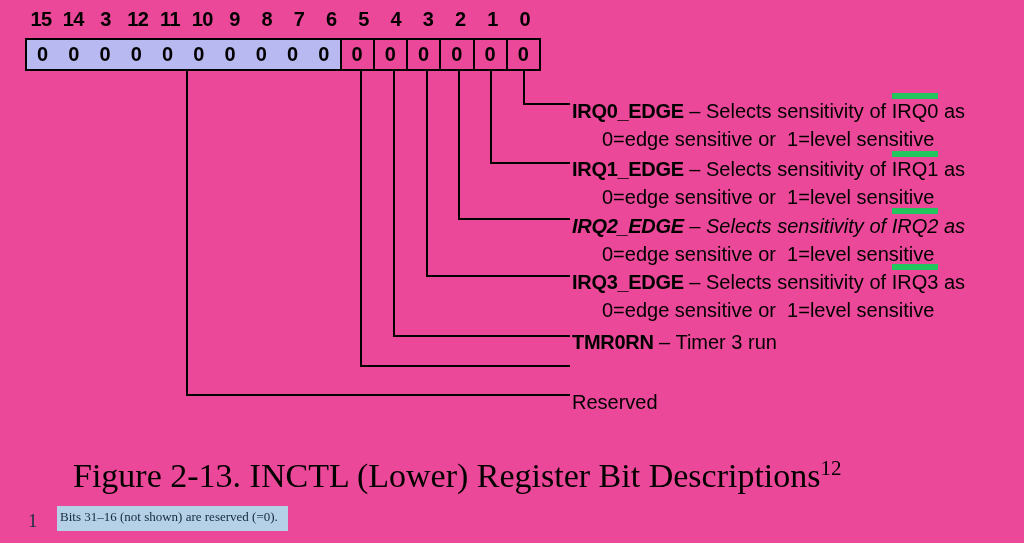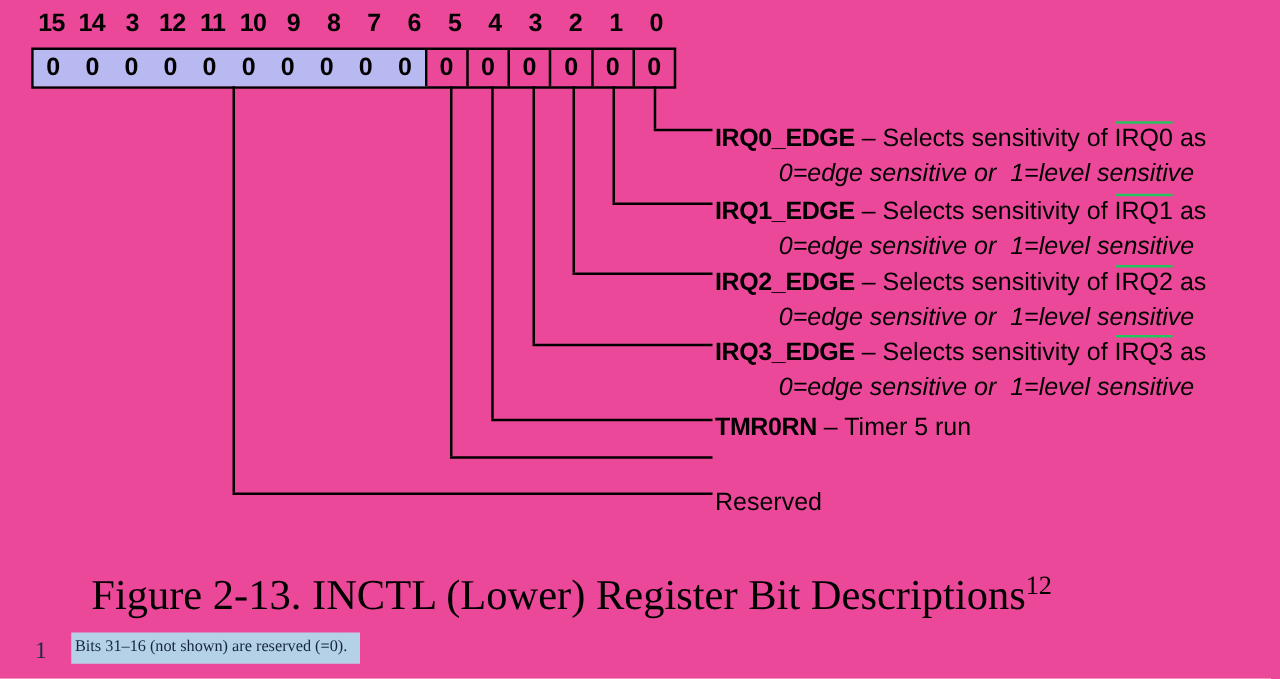--- a/index.html
+++ b/index.html
@@ -19,22 +19,22 @@
   .cell{flex:1;text-align:center;line-height:29px;}
   .cell ~ .cell{border-left:2px solid #000;}
 
   
   .vl{position:absolute;width:2px;background:#000;}
   .hl{position:absolute;height:2px;background:#000;}
 
   
   .lbl{position:absolute;left:572px;font-size:20px;white-space:pre;font-weight:normal;}
   .lbl b{font-weight:bold;letter-spacing:-0.3px;}
-  .l2{left:623px;font-style:italic;}
-  .ovl{border-top:2px solid #22c55e;padding-top:1px;margin-top:41px;}
+  .l2{left:602px;}
+  .ovl{border-top:6px solid #22c55e;padding-top:1px;margin-top:41px;}
 
   
   .caption{position:absolute;left:73px;top:456px;font-family:"Liberation Serif",serif;
            font-size:34px;white-space:nowrap;}
   .caption sup{font-size:62%;}
   .fnmark{position:absolute;left:28px;top:510px;font-family:"Liberation Serif",serif;
           font-size:19px;color:#1a2e42;}
   .fntext{position:absolute;left:57px;top:506px;font-family:"Liberation Serif",serif;
           font-size:13px;color:#14283c;padding:3px 10px 6px 3px;white-space:pre;}
 </style>
@@ -103,27 +103,27 @@
 
   <div class="vl" style="left:523px;top:69px;height:34px;"></div>
   <div class="hl" style="left:523px;top:103px;width:47px;"></div>
 
   <div class="lbl" style="top:100px;"><b>IRQ0_EDGE</b><span> – Selects sensitivity of </span><span class="ovl">IRQ0</span><span> as</span></div>
   <div class="lbl l2" style="top:128px;">0=edge sensitive or  1=level sensitive</div>
 
   <div class="lbl" style="top:158px;"><b>IRQ1_EDGE</b><span> – Selects sensitivity of </span><span class="ovl">IRQ1</span><span> as</span></div>
   <div class="lbl l2" style="top:186px;">0=edge sensitive or  1=level sensitive</div>
 
-  <div class="lbl" style="top:215px;"><b>IRQ2_EDGE</b><span> – Selects sensitivity of </span><span class="ovl">IRQ2</span><span> as</span></div>
+  <div class="lbl" style="top:215px;font-style:italic;"><b>IRQ2_EDGE</b><span> – Selects sensitivity of </span><span class="ovl">IRQ2</span><span> as</span></div>
   <div class="lbl l2" style="top:243px;">0=edge sensitive or  1=level sensitive</div>
 
   <div class="lbl" style="top:271px;"><b>IRQ3_EDGE</b><span> – Selects sensitivity of </span><span class="ovl">IRQ3</span><span> as</span></div>
   <div class="lbl l2" style="top:299px;">0=edge sensitive or  1=level sensitive</div>
 
-  <div class="lbl" style="top:331px;"><b>TMR0RN</b><span> – Timer 5 run</span></div>
+  <div class="lbl" style="top:331px;"><b>TMR0RN</b><span> – Timer 3 run</span></div>
 
 
   <div class="lbl" style="top:391px;">Reserved</div>
 
   <div class="caption"><span>Figure 2-13. INCTL (Lower) Register Bit Descriptions</span><sup>12</sup></div>
 
   <div class="fnmark">1</div>
   <div class="fntext" style="background:#b5d1e7;">Bits 31–16 (not shown) are reserved (=0).</div>
 
 </div>

